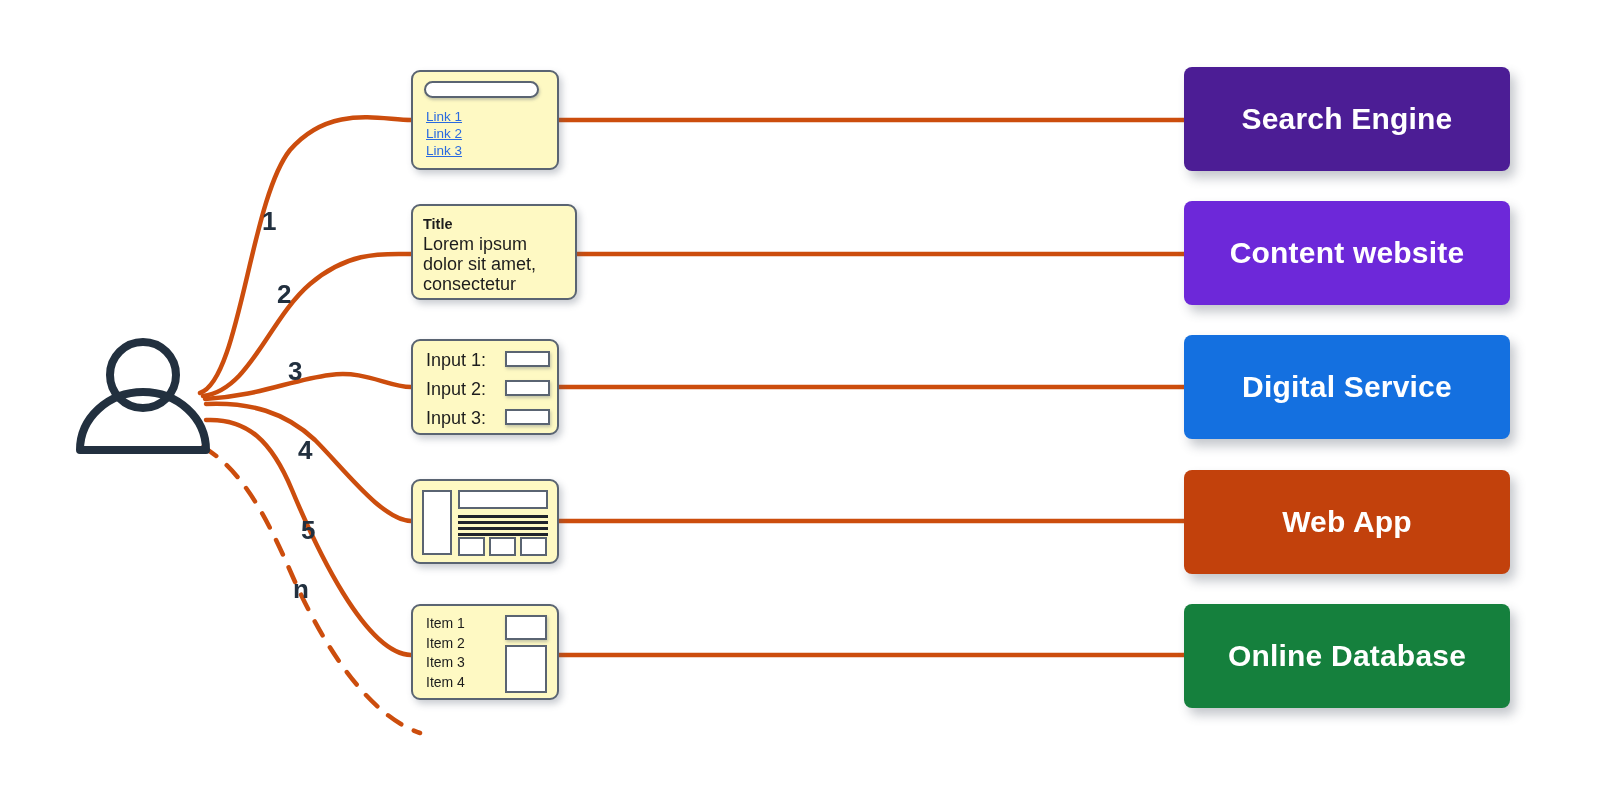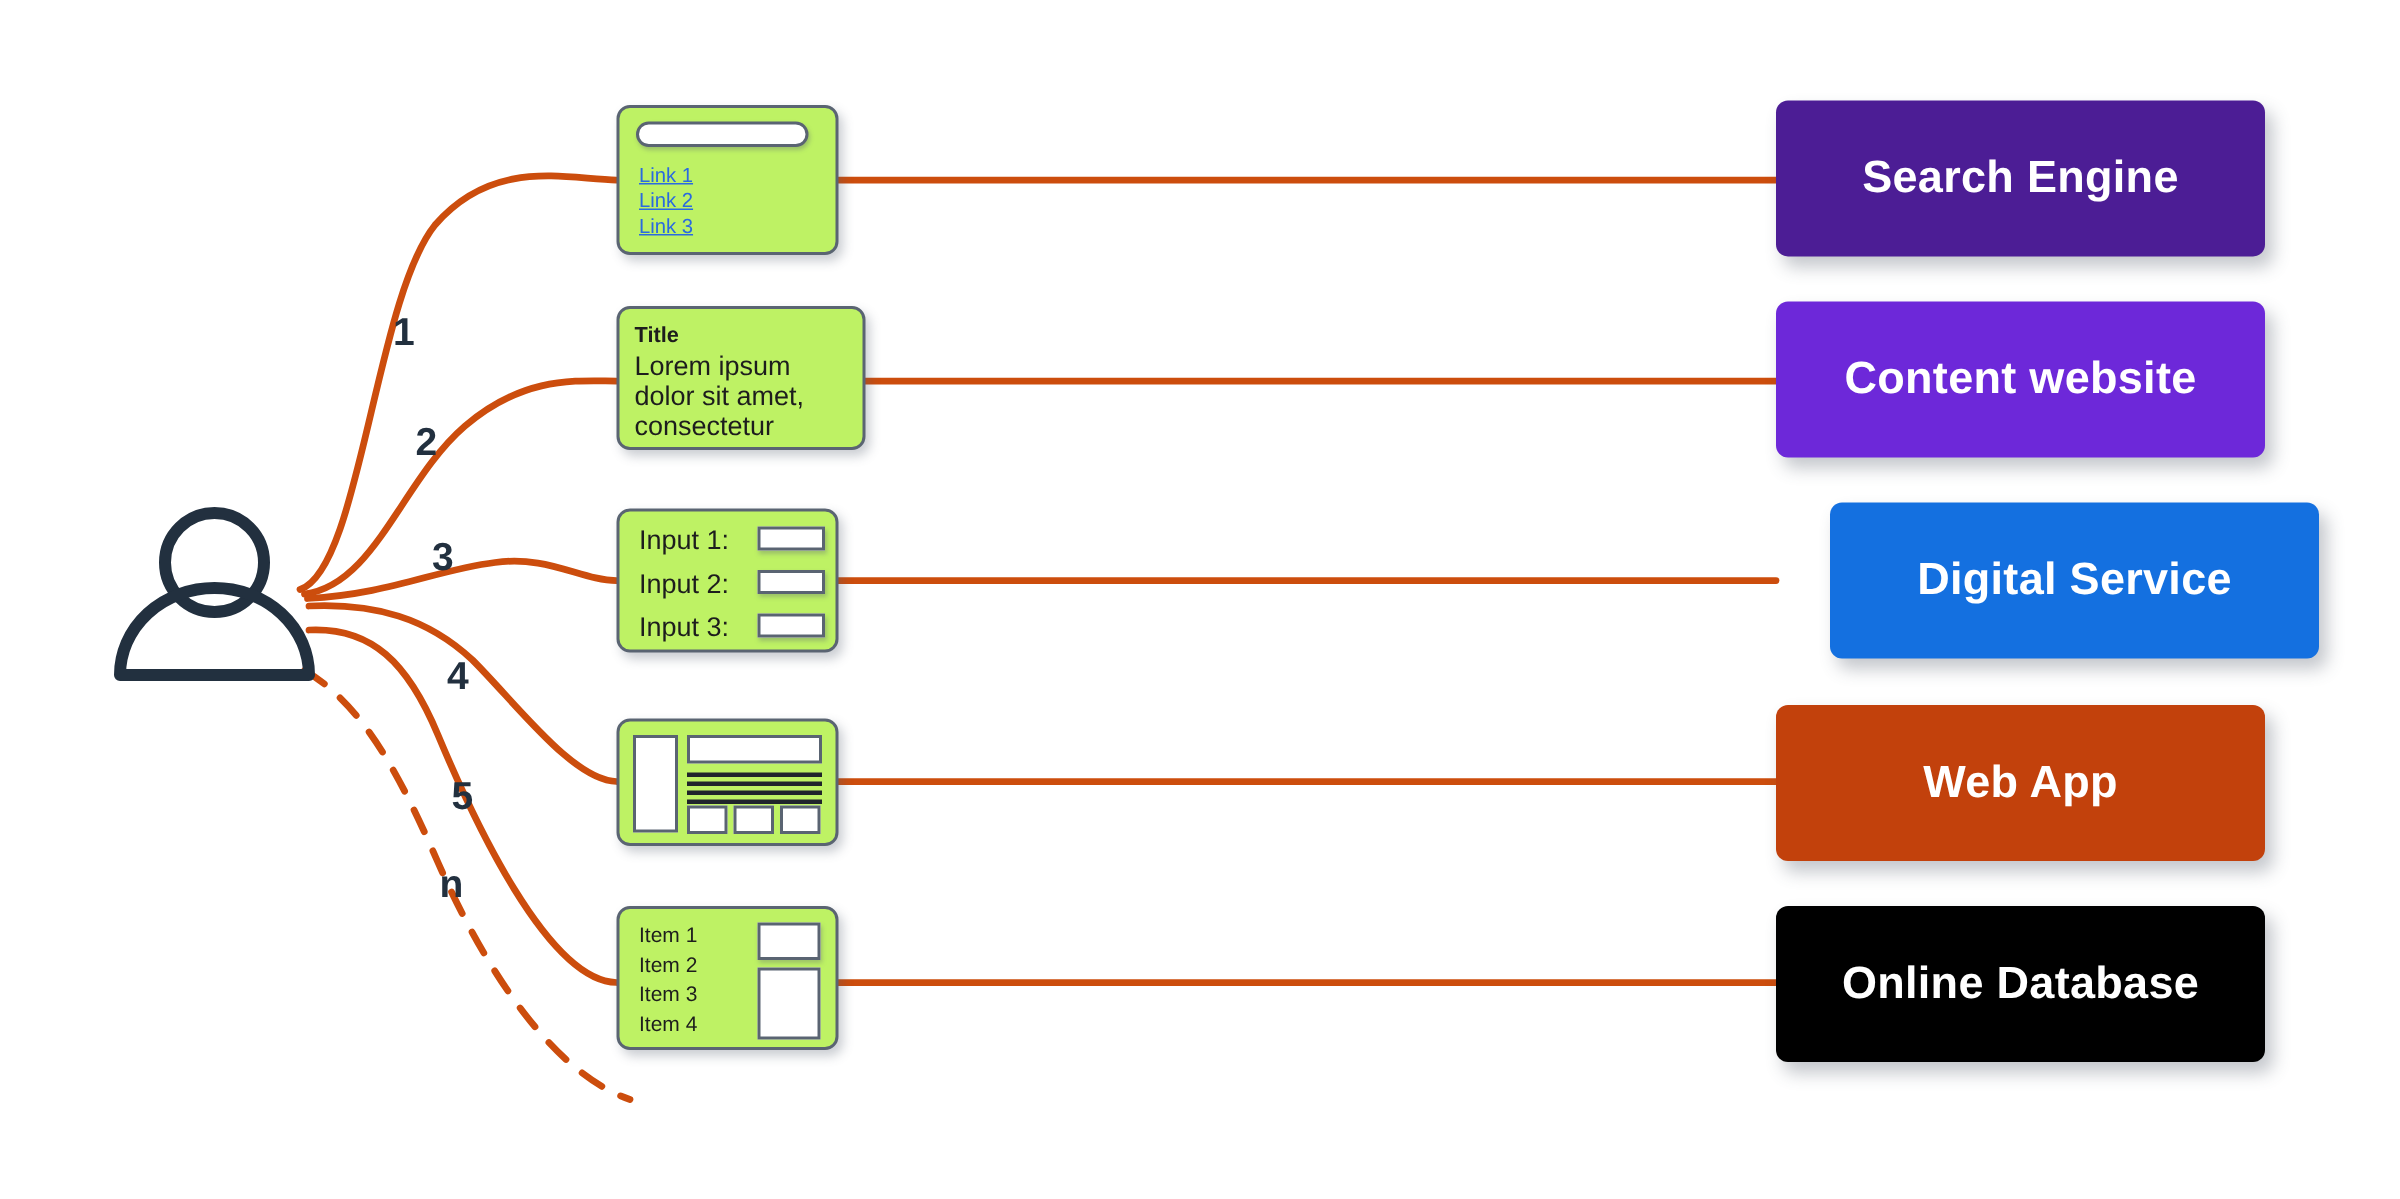--- a/index.html
+++ b/index.html
@@ -42,21 +42,21 @@
     font-size: 26px;
     line-height: 1;
     letter-spacing: 0.5px;
   }
 
   
   .mock {
     position: absolute;
     left: 411px;
     box-sizing: border-box;
-    background: #bef264;
+    background: #fef9c3;
     border: 2.5px solid #5a6472;
     border-radius: 9px;
     box-shadow: 3px 4px 7px rgba(80,90,105,0.30);
     overflow: hidden;
   }
 
   
   .mock-search { top: 70px; width: 148px; height: 100px; }
   .searchbar {
     position: absolute;
@@ -209,21 +209,21 @@
   }
   .chip span {
     color: #ffffff;
     font-weight: bold;
     font-size: 30px;
     letter-spacing: 0.2px;
     white-space: nowrap;
   }
   .chip-0 { top: 67px; }
   .chip-1 { top: 201px; }
-  .chip-2 { top: 335px; margin-left: 36px; }
+  .chip-2 { top: 335px; }
   .chip-3 { top: 470px; }
   .chip-4 { top: 604px; }
 </style>
 </head>
 <body>
 
 <div id="stage">
 
   <svg id="wires" viewBox="0 0 1600 799">
     <g fill="none" stroke="#cc4d0d" stroke-width="4.5" stroke-linecap="round">
@@ -321,17 +321,17 @@
   </div>
   <div class="chip chip-1" style="background:#6d28d9">
     <span>Content website</span>
   </div>
   <div class="chip chip-2" style="background:#1470e0">
     <span>Digital Service</span>
   </div>
   <div class="chip chip-3" style="background:#c2410c">
     <span>Web App</span>
   </div>
-  <div class="chip chip-4" style="background:#000000">
+  <div class="chip chip-4" style="background:#15803d">
     <span>Online Database</span>
   </div>
 
 </div>
 
 </body></html>

